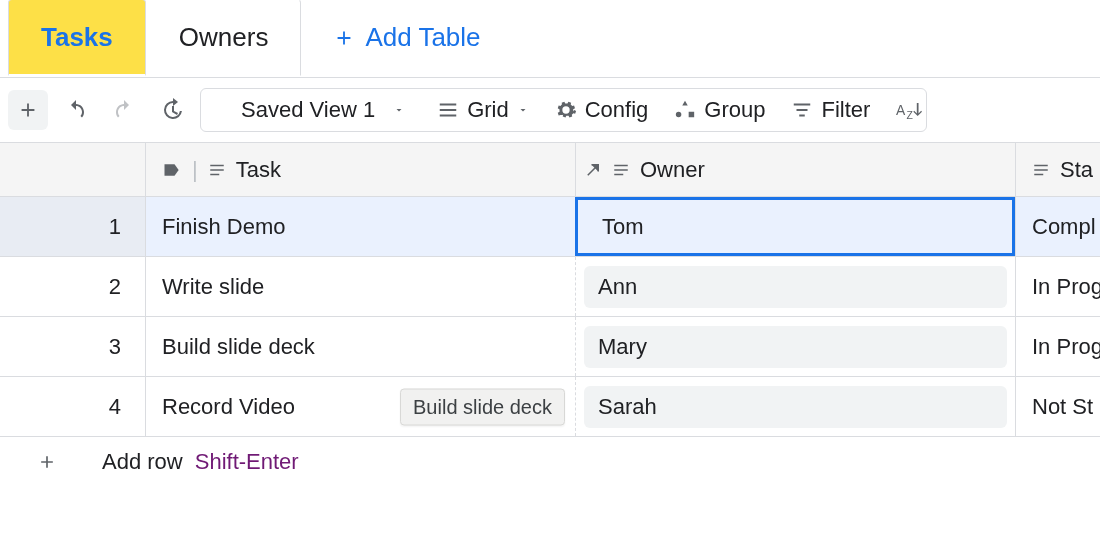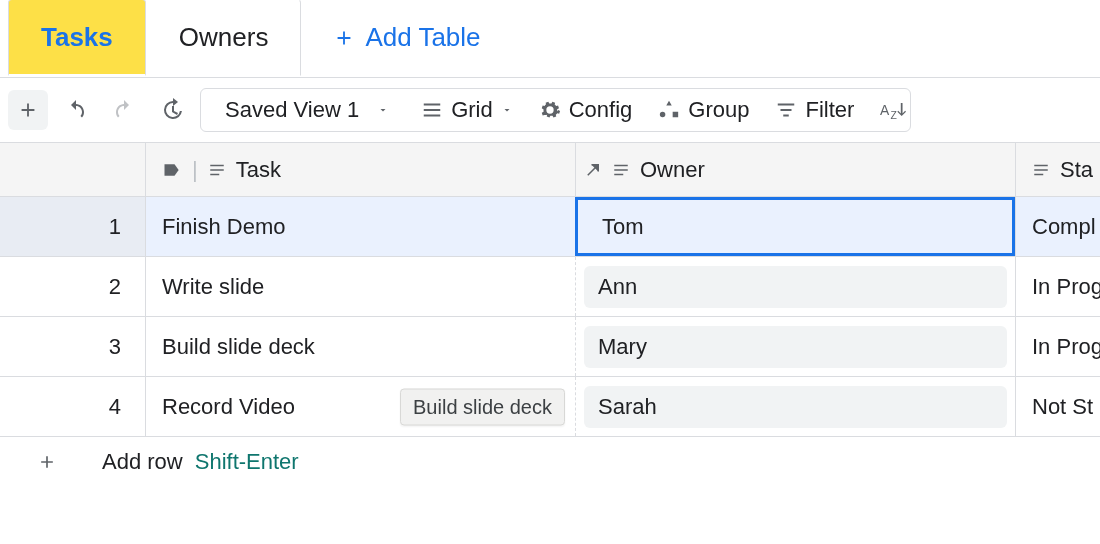--- a/index.html
+++ b/index.html
@@ -100,21 +100,21 @@
     height: 44px;
   }
   .toolbar-item .caret { font-size: 14px; color: #5f6368; }
   .right-cluster {
     display: flex;
     align-items: center;
     gap: 6px;
     border: 1px solid #dadce0;
     border-radius: 6px;
     height: 44px;
-    padding-left: 8px;
+    padding-left: 24px;
   }
 
   
   .table-wrap {
     border-top: 1px solid #dadce0;
   }
   .header-row, .data-row, .addrow {
     display: flex;
     align-items: stretch;
     border-bottom: 1px solid #dadce0;
@@ -193,21 +193,21 @@
     height: 50px;
     border-bottom: none;
   }
   .addrow .content {
     display: flex;
     align-items: center;
     gap: 12px;
     font-size: 22px;
     padding-left: 8px;
   }
-  .addrow .hint { color: #0f766e; }
+  .addrow .hint { color: #701a75; }
   .addrow .rownum-col {
     width: 94px;
     justify-content: center;
     padding: 0;
   }
   .plus-small { font-size: 24px; line-height: 1; color: #5f6368; }
 
   .tooltip {
     position: absolute;
     right: 10px;

